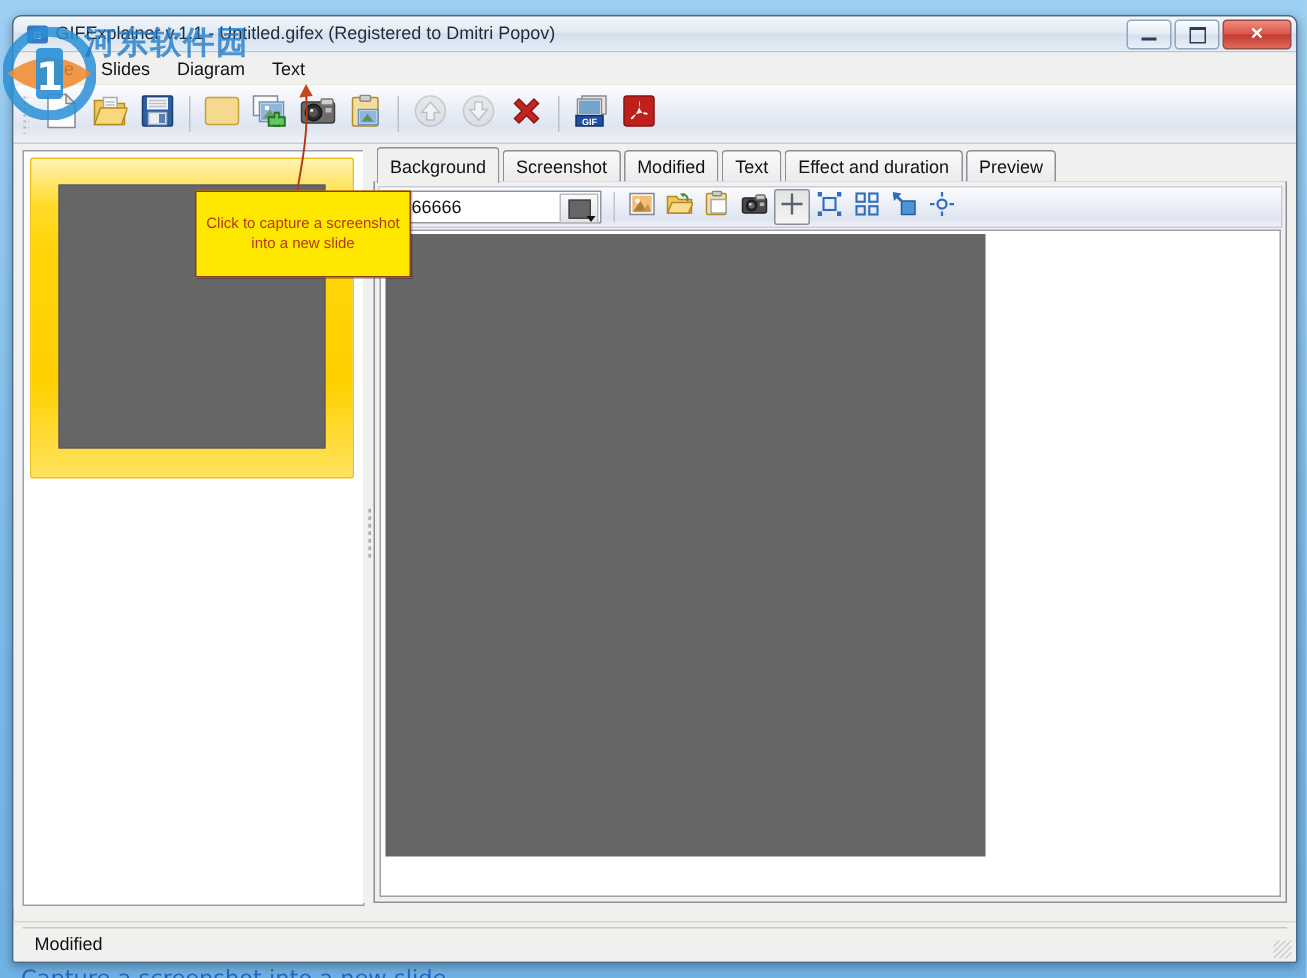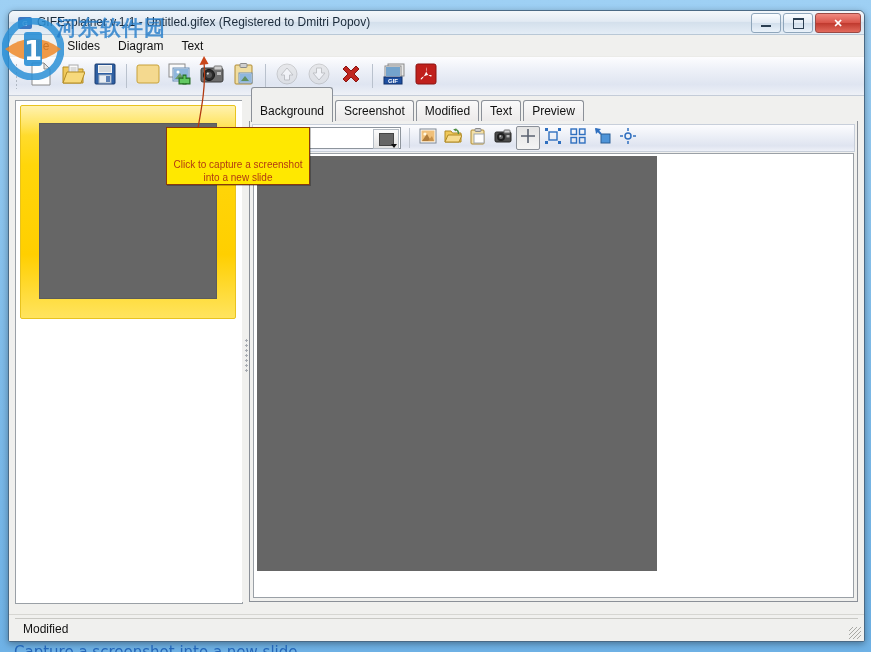--- a/index.html
+++ b/index.html
@@ -167,21 +167,21 @@
     border-bottom: none;
     border-radius: 3px 3px 0 0;
     background: linear-gradient(180deg,#fafafa 0%, #eceaea 100%);
     margin-right: 2px;
     line-height: 14px;
     cursor: pointer;
     position: relative;
   }
   .tab.active {
     background: #f0f0ee;
-    padding-top: 16px; padding-bottom: 4px;
+    padding-top: 5px; padding-bottom: 4px;
     margin-bottom: -1px;
     z-index: 2;
     font-weight: normal;
   }
 
   
   .tabpage {
     position: absolute; left: 0; top: 21px; right: 0; bottom: 0;
     background: #f0f0ee;
     border: 1px solid #8b9098; border-top: none;
@@ -269,23 +269,22 @@
   }
 
   
   .callout {
     position: absolute;
     left: 130px; top: 127px;
     width: 142px; height: 56px;
     background: #ffe800;
     border: 1px solid #8c3b08;
     z-index: 40;
-    display: flex; align-items: flex-end; justify-content: center;
+    display: flex; align-items: center; justify-content: center;
     box-shadow: 1px 1px 0 rgba(0,0,0,.25);
-    margin-left: 36px;
   }
   .callout-text {
     font-size: 10px; line-height: 13px;
     color: #b23a12; text-align: center;
     padding: 0 4px;
   }
   .callout-arrow {
     position: absolute;
     left: 186px; top: 56px;
     width: 26px; height: 74px;
@@ -526,20 +525,21 @@
         <div class="dots"></div>
       </div>
 
       <div class="right-panel">
 
         <div class="tabstrip">
           <div class="tab active">Background</div>
           <div class="tab">Screenshot</div>
           <div class="tab">Modified</div>
           <div class="tab">Text</div>
+          <div class="tab">Effect and duration</div>
           <div class="tab">Preview</div>
         </div>
 
         <div class="tabpage">
 
           <div class="propbar">
 
             <div class="colorfield">
               <span class="val" title="#RRGGBB">#666666</span>
               <span class="swatch">

